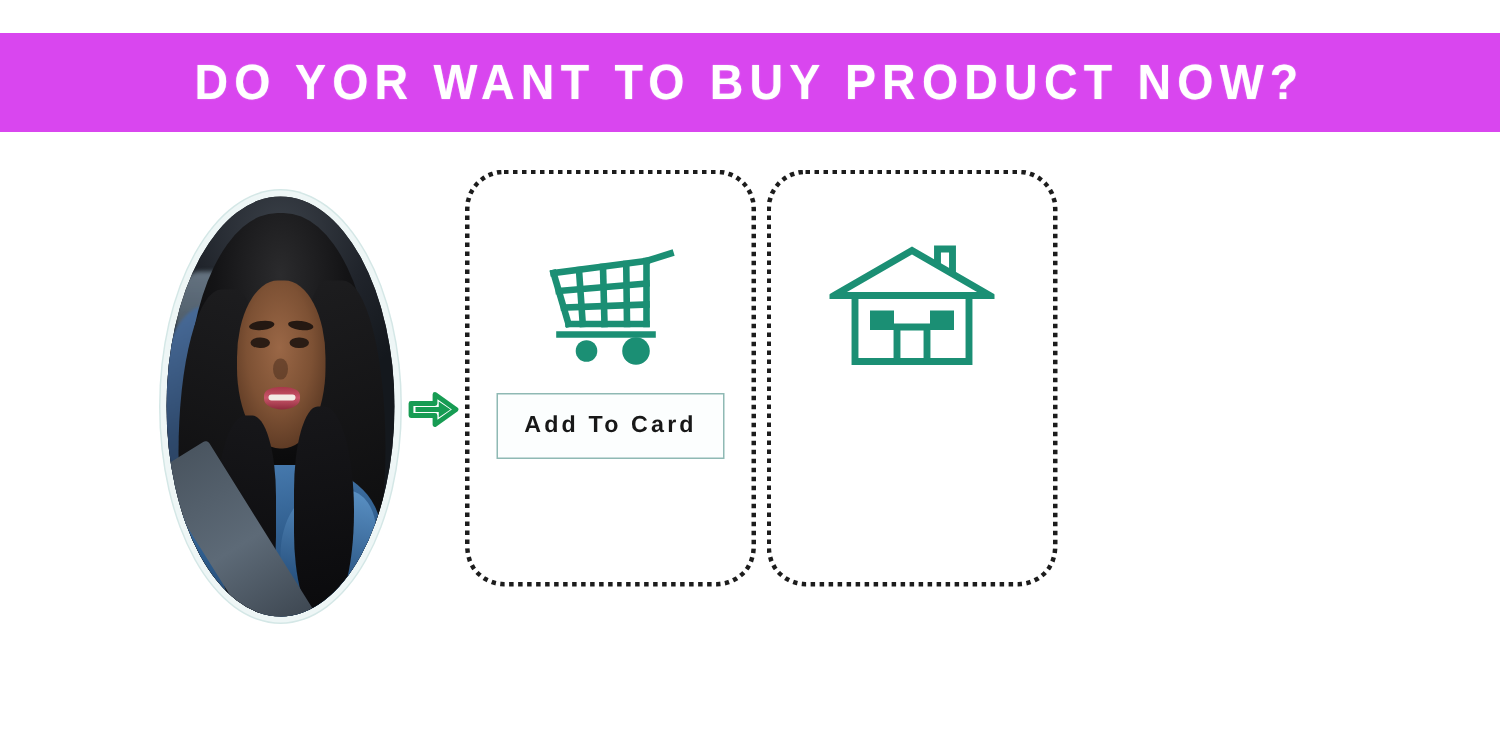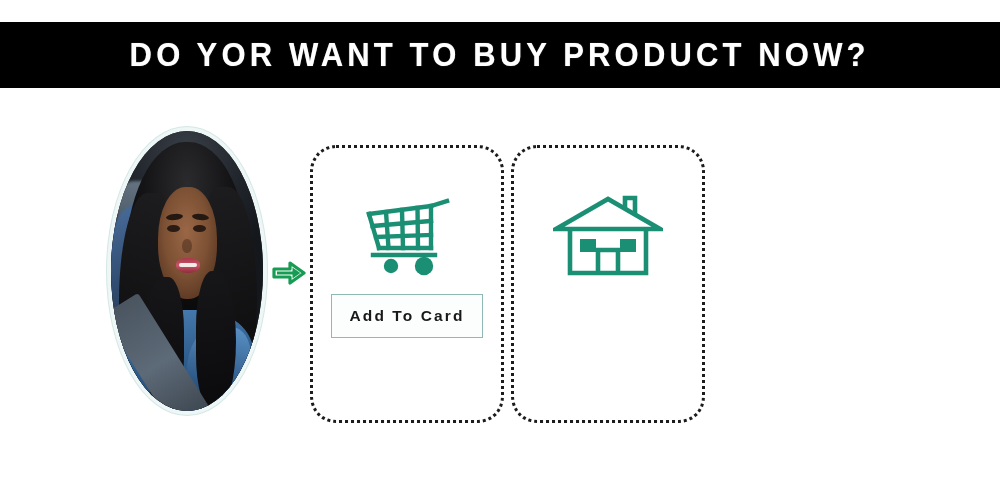--- a/index.html
+++ b/index.html
@@ -15,21 +15,21 @@
     position: relative;
   }
 
   
   .banner {
     position: absolute;
     left: 0;
     top: 22px;
     width: 1000px;
     height: 66px;
-    background: #000000;
+    background: #d946ef;
     display: flex;
     align-items: center;
     justify-content: center;
   }
   .banner-title {
     color: #ffffff;
     font-family: "Liberation Sans Narrow", "Liberation Sans", sans-serif;
     font-size: 33px;
     font-weight: bold;
     letter-spacing: 4.4px;
@@ -206,21 +206,21 @@
     left: 272px;
     top: 150px;
     width: 34px;
     height: 26px;
   }
 
   
   .cards {
     position: absolute;
     left: 310px;
-    top: 35px;
+    top: 3px;
     width: 610px;
     height: 280px;
     display: flex;
     gap: 7px;
   }
   .card {
     position: relative;
     width: 194px;
     height: 278px;
     border: 3px dotted #1c1c1c;

